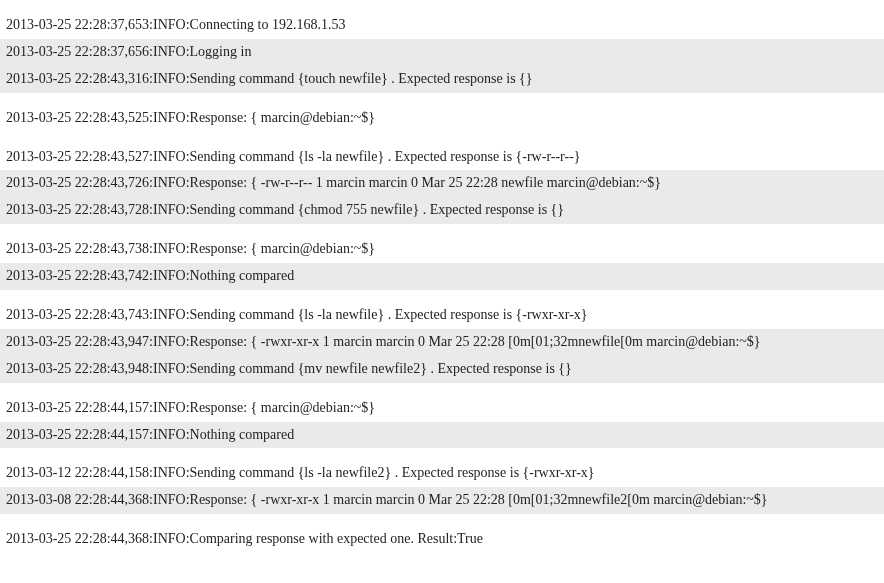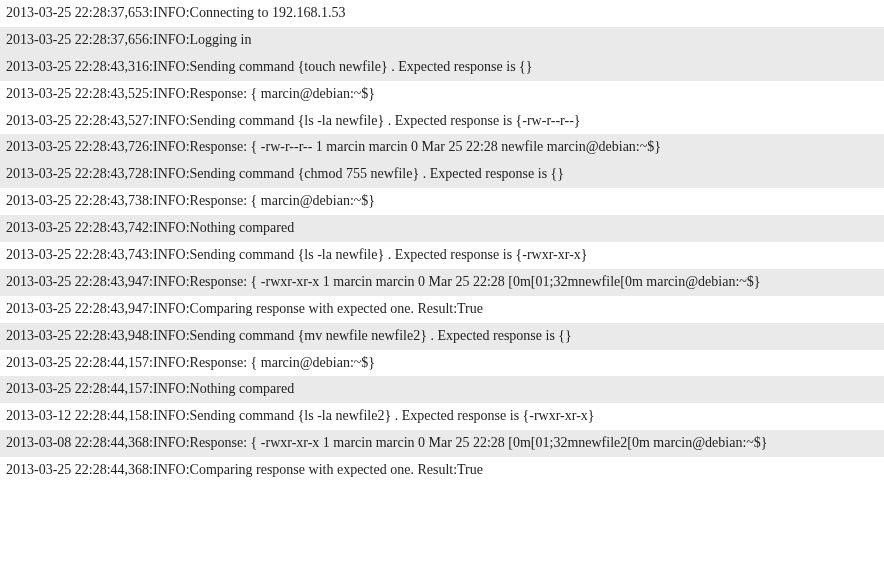--- a/index.html
+++ b/index.html
@@ -18,37 +18,37 @@
       padding: 4px 6px;
       white-space: nowrap;
       overflow: hidden;
       line-height: 1.35;
     }
     .log-row.even {
       background: #eaeaea;
     }
     .log-row.odd {
       background: #ffffff;
+      margin-top: 12px;
     }
   </style>
 </head>
 <body>
 
 <div class="log-container">
     <div class="log-row odd">2013-03-25 22:28:37,653:INFO:Connecting to 192.168.1.53</div>
     <div class="log-row even">2013-03-25 22:28:37,656:INFO:Logging in</div>
     <div class="log-row even">2013-03-25 22:28:43,316:INFO:Sending command {touch newfile} . Expected response is {}</div>
     <div class="log-row odd">2013-03-25 22:28:43,525:INFO:Response: { marcin@debian:~$}</div>
     <div class="log-row odd">2013-03-25 22:28:43,527:INFO:Sending command {ls -la newfile} . Expected response is {-rw-r--r--}</div>
     <div class="log-row even">2013-03-25 22:28:43,726:INFO:Response: { -rw-r--r-- 1 marcin marcin 0 Mar 25 22:28 newfile marcin@debian:~$}</div>
     <div class="log-row even">2013-03-25 22:28:43,728:INFO:Sending command {chmod 755 newfile} . Expected response is {}</div>
     <div class="log-row odd">2013-03-25 22:28:43,738:INFO:Response: { marcin@debian:~$}</div>
     <div class="log-row even">2013-03-25 22:28:43,742:INFO:Nothing compared</div>
     <div class="log-row odd">2013-03-25 22:28:43,743:INFO:Sending command {ls -la newfile} . Expected response is {-rwxr-xr-x}</div>
     <div class="log-row even">2013-03-25 22:28:43,947:INFO:Response: { -rwxr-xr-x 1 marcin marcin 0 Mar 25 22:28 [0m[01;32mnewfile[0m marcin@debian:~$}</div>
-    <div class="log-row odd">2013-03-25 22:28:43,947:INFO:Comparing response with expected one. Result:True</div>
     <div class="log-row even">2013-03-25 22:28:43,948:INFO:Sending command {mv newfile newfile2} . Expected response is {}</div>
     <div class="log-row odd">2013-03-25 22:28:44,157:INFO:Response: { marcin@debian:~$}</div>
     <div class="log-row even">2013-03-25 22:28:44,157:INFO:Nothing compared</div>
     <div class="log-row odd">2013-03-12 22:28:44,158:INFO:Sending command {ls -la newfile2} . Expected response is {-rwxr-xr-x}</div>
     <div class="log-row even">2013-03-08 22:28:44,368:INFO:Response: { -rwxr-xr-x 1 marcin marcin 0 Mar 25 22:28 [0m[01;32mnewfile2[0m marcin@debian:~$}</div>
     <div class="log-row odd">2013-03-25 22:28:44,368:INFO:Comparing response with expected one. Result:True</div>
   </div>
 
 </body></html>

